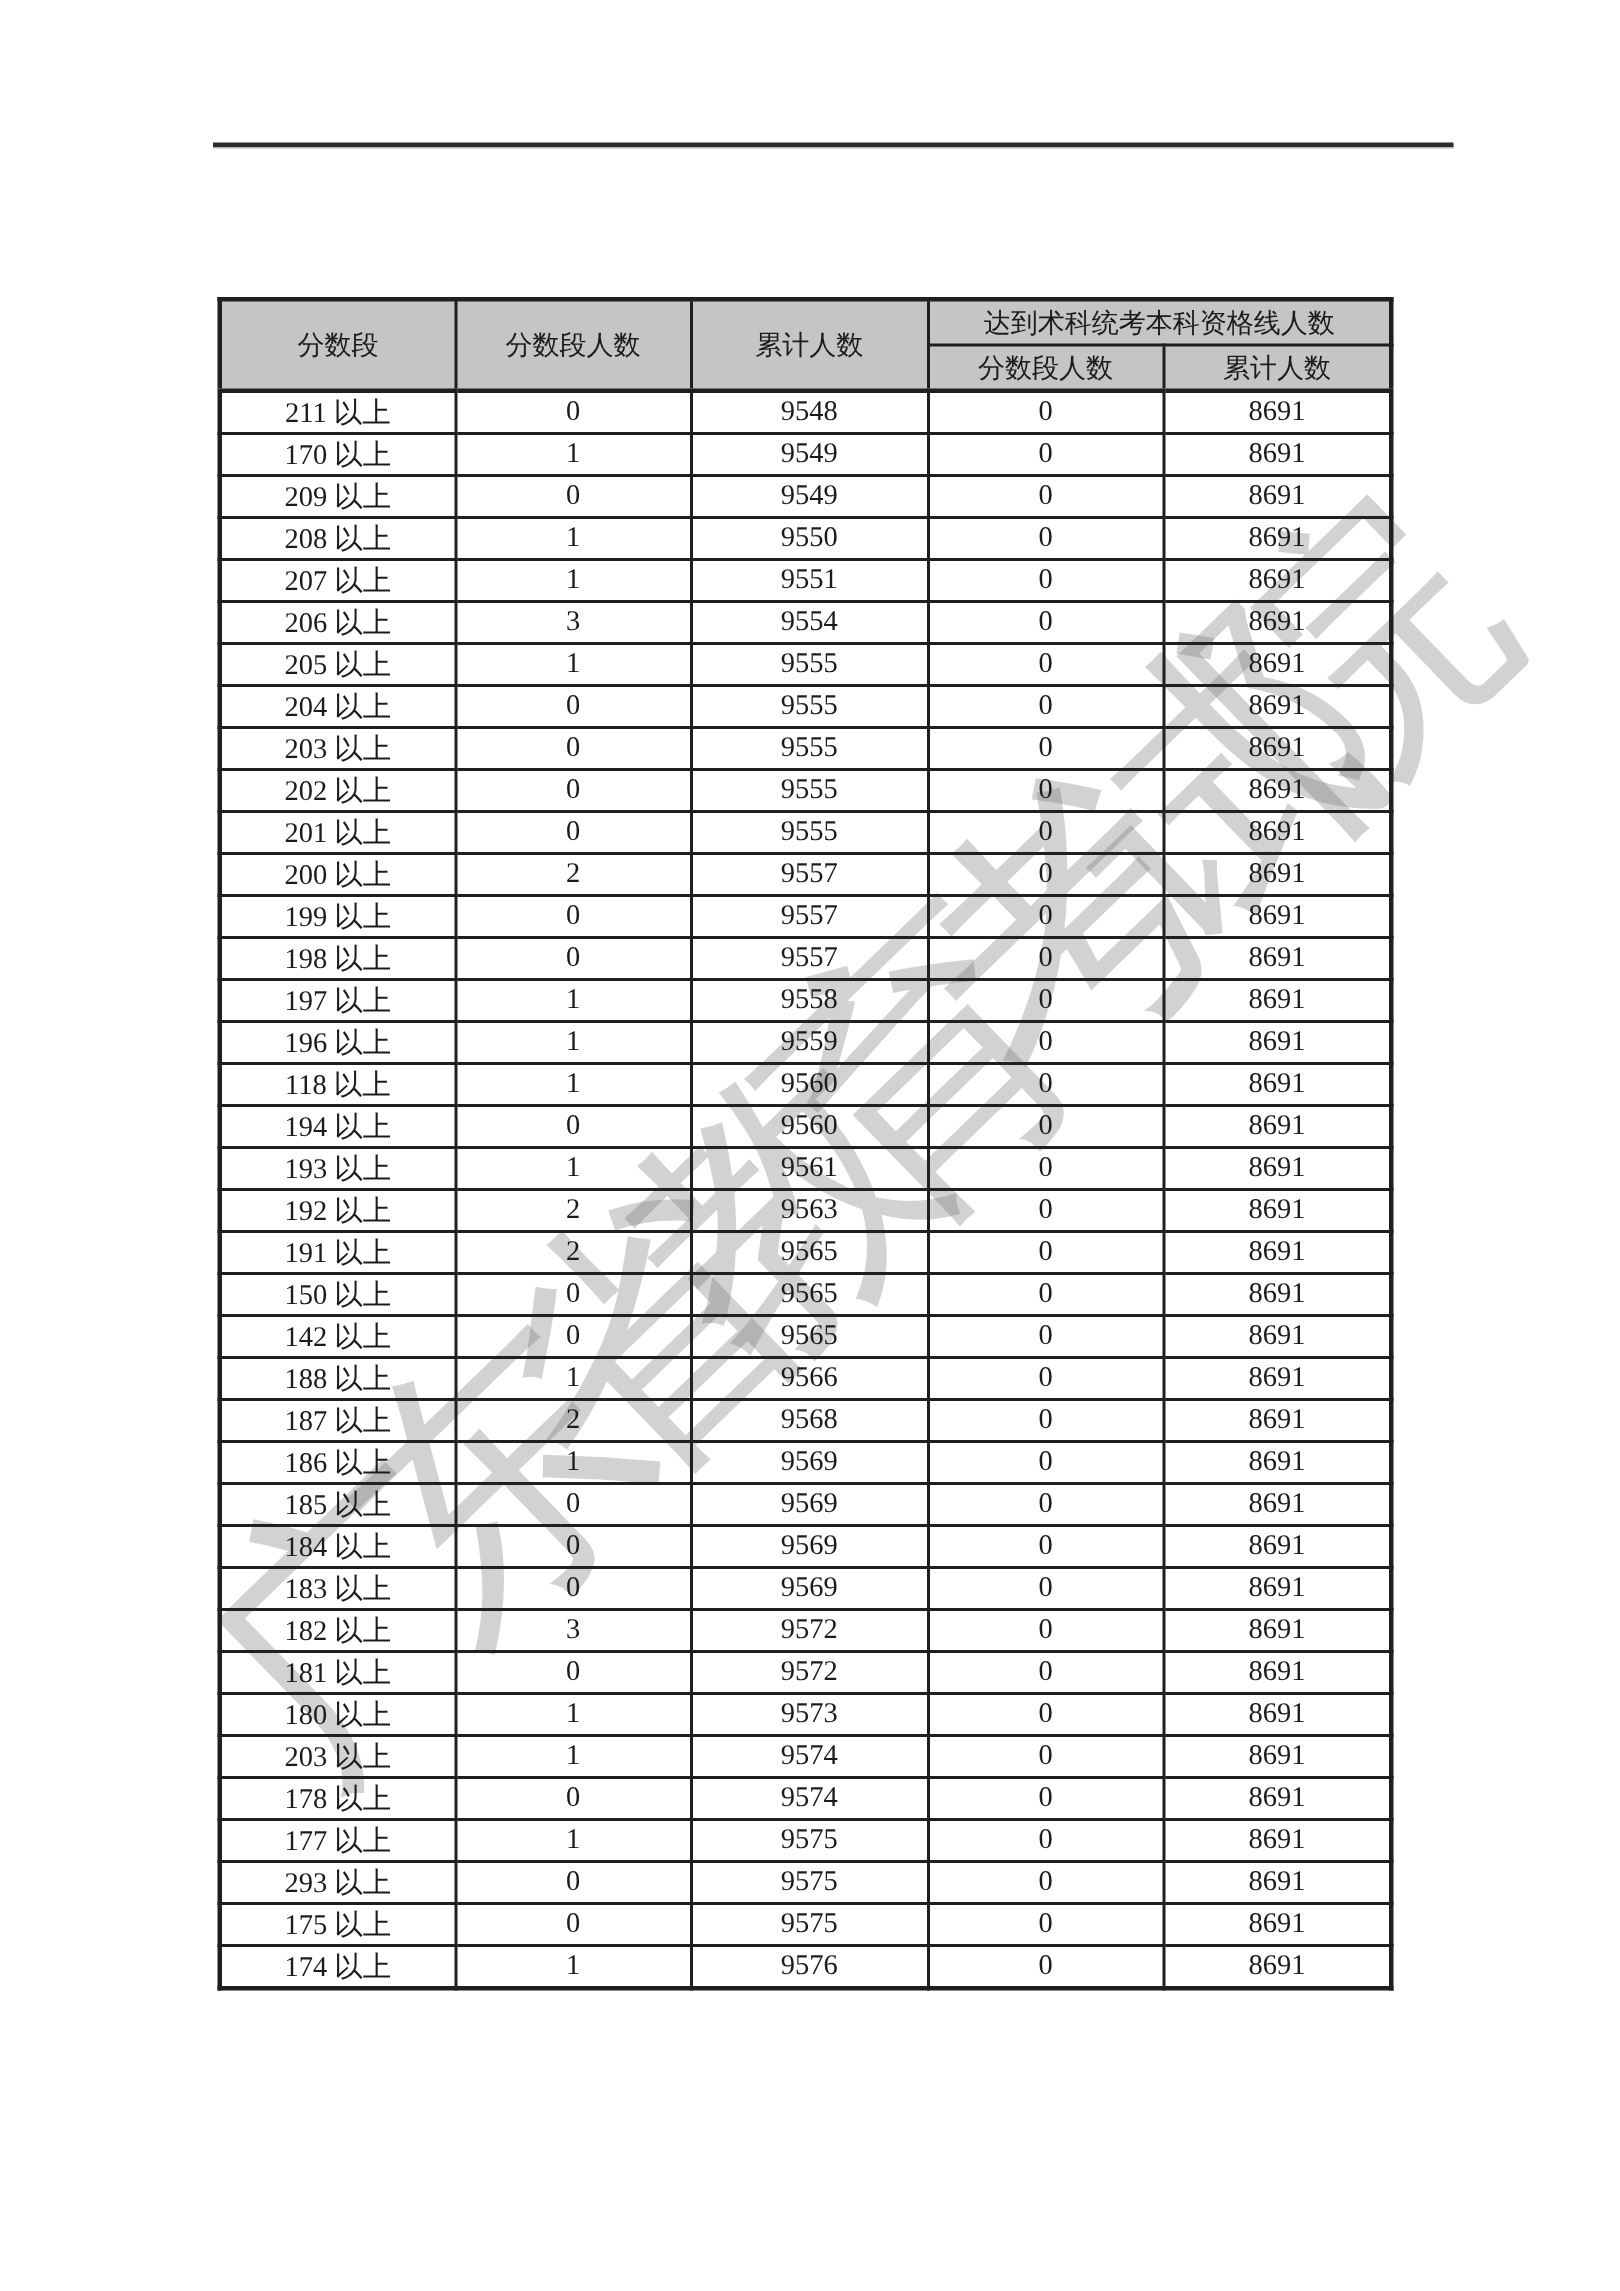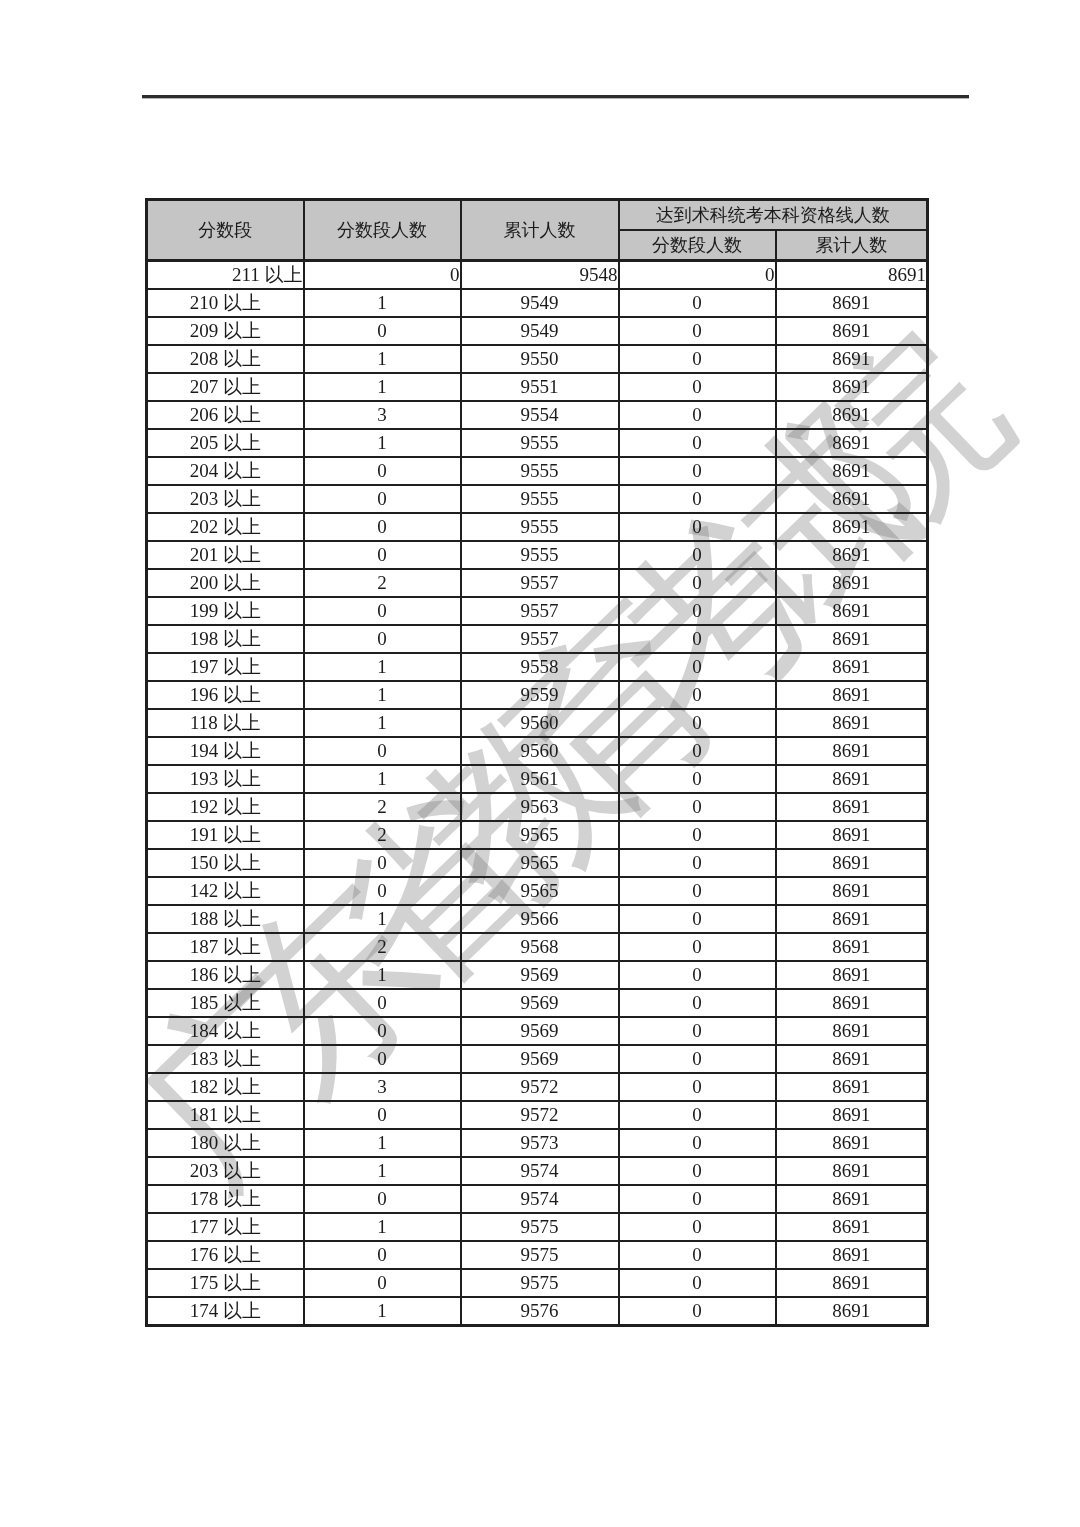--- a/index.html
+++ b/index.html
@@ -59,21 +59,21 @@
     text-align: center;
     padding: 0;
   }
   table.score-table td {
     height: 25px;
     font-size: 19px;
     text-align: center;
     padding: 0;
     background: transparent;
   }
-  table.score-table tbody tr:first-child td { border-top-width: 3px; text-align: right; }
+  table.score-table tbody tr:first-child td { border-top-width: 3px; }
 </style>
 </head>
 <body>
 
 <div class="page">
 
   <div class="header-rule"></div>
 
   <div class="watermark">广东省教育考试院</div>
 
@@ -99,21 +99,21 @@
     </thead>
     <tbody>
         <tr>
           <td>211 以上</td>
           <td>0</td>
           <td>9548</td>
           <td>0</td>
           <td>8691</td>
         </tr>
         <tr>
-          <td>210 以上</td>
+          <td>170 以上</td>
           <td>1</td>
           <td>9549</td>
           <td>0</td>
           <td>8691</td>
         </tr>
         <tr>
           <td>209 以上</td>
           <td>0</td>
           <td>9549</td>
           <td>0</td>
@@ -337,21 +337,21 @@
           <td>8691</td>
         </tr>
         <tr>
           <td>177 以上</td>
           <td>1</td>
           <td>9575</td>
           <td>0</td>
           <td>8691</td>
         </tr>
         <tr>
-          <td>176 以上</td>
+          <td>293 以上</td>
           <td>0</td>
           <td>9575</td>
           <td>0</td>
           <td>8691</td>
         </tr>
         <tr>
           <td>175 以上</td>
           <td>0</td>
           <td>9575</td>
           <td>0</td>

